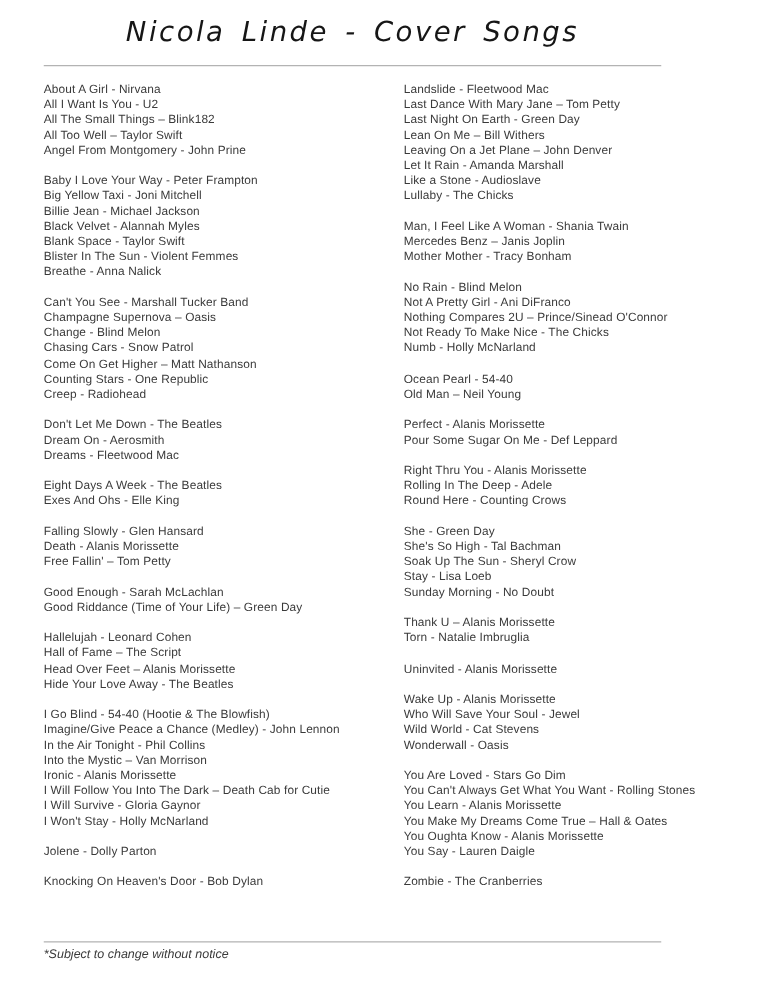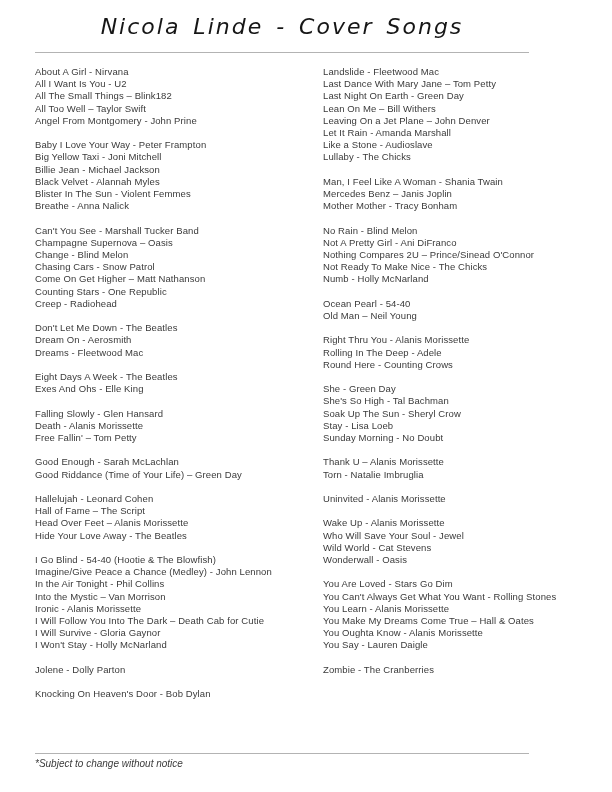--- a/index.html
+++ b/index.html
@@ -35,21 +35,21 @@
     height: 0;
   }
   .rule-top { top: 52px; }
   .rule-bottom { top: 753px; }
   .columns {
     position: absolute;
     top: 66px;
     left: 35px;
     right: 35px;
     display: flex;
-    align-items: flex-start;
+    align-items: center;
   }
   .column {
     font-size: 9.5px;
     line-height: 12.2px;
     letter-spacing: 0.1px;
   }
   .column-left { flex: 0 0 288px; width: 288px; }
   .column-right { flex: 1 1 auto; }
   .group { margin: 0 0 12.2px 0; }
   .song-line { white-space: nowrap; }
@@ -76,20 +76,21 @@
           <div class="song-line">All I Want Is You - U2</div>
           <div class="song-line">All The Small Things – Blink182</div>
           <div class="song-line">All Too Well – Taylor Swift</div>
           <div class="song-line">Angel From Montgomery - John Prine</div>
         </div>
         <div class="group">
           <div class="song-line">Baby I Love Your Way - Peter Frampton</div>
           <div class="song-line">Big Yellow Taxi - Joni Mitchell</div>
           <div class="song-line">Billie Jean - Michael Jackson</div>
           <div class="song-line">Black Velvet - Alannah Myles</div>
+          <div class="song-line">Blank Space - Taylor Swift</div>
           <div class="song-line">Blister In The Sun - Violent Femmes</div>
           <div class="song-line">Breathe - Anna Nalick</div>
         </div>
         <div class="group">
           <div class="song-line">Can't You See - Marshall Tucker Band</div>
           <div class="song-line">Champagne Supernova – Oasis</div>
           <div class="song-line">Change - Blind Melon</div>
           <div class="song-line">Chasing Cars - Snow Patrol</div>
           <div class="song-line">Come On Get Higher – Matt Nathanson</div>
           <div class="song-line">Counting Stars - One Republic</div>
@@ -157,20 +158,24 @@
           <div class="song-line">Not A Pretty Girl - Ani DiFranco</div>
           <div class="song-line">Nothing Compares 2U – Prince/Sinead O'Connor</div>
           <div class="song-line">Not Ready To Make Nice - The Chicks</div>
           <div class="song-line">Numb - Holly McNarland</div>
         </div>
         <div class="group">
           <div class="song-line">Ocean Pearl - 54-40</div>
           <div class="song-line">Old Man – Neil Young</div>
         </div>
         <div class="group">
+          <div class="song-line">Perfect - Alanis Morissette</div>
+          <div class="song-line">Pour Some Sugar On Me - Def Leppard</div>
+        </div>
+        <div class="group">
           <div class="song-line">Right Thru You - Alanis Morissette</div>
           <div class="song-line">Rolling In The Deep - Adele</div>
           <div class="song-line">Round Here - Counting Crows</div>
         </div>
         <div class="group">
           <div class="song-line">She - Green Day</div>
           <div class="song-line">She's So High - Tal Bachman</div>
           <div class="song-line">Soak Up The Sun - Sheryl Crow</div>
           <div class="song-line">Stay - Lisa Loeb</div>
           <div class="song-line">Sunday Morning - No Doubt</div>

